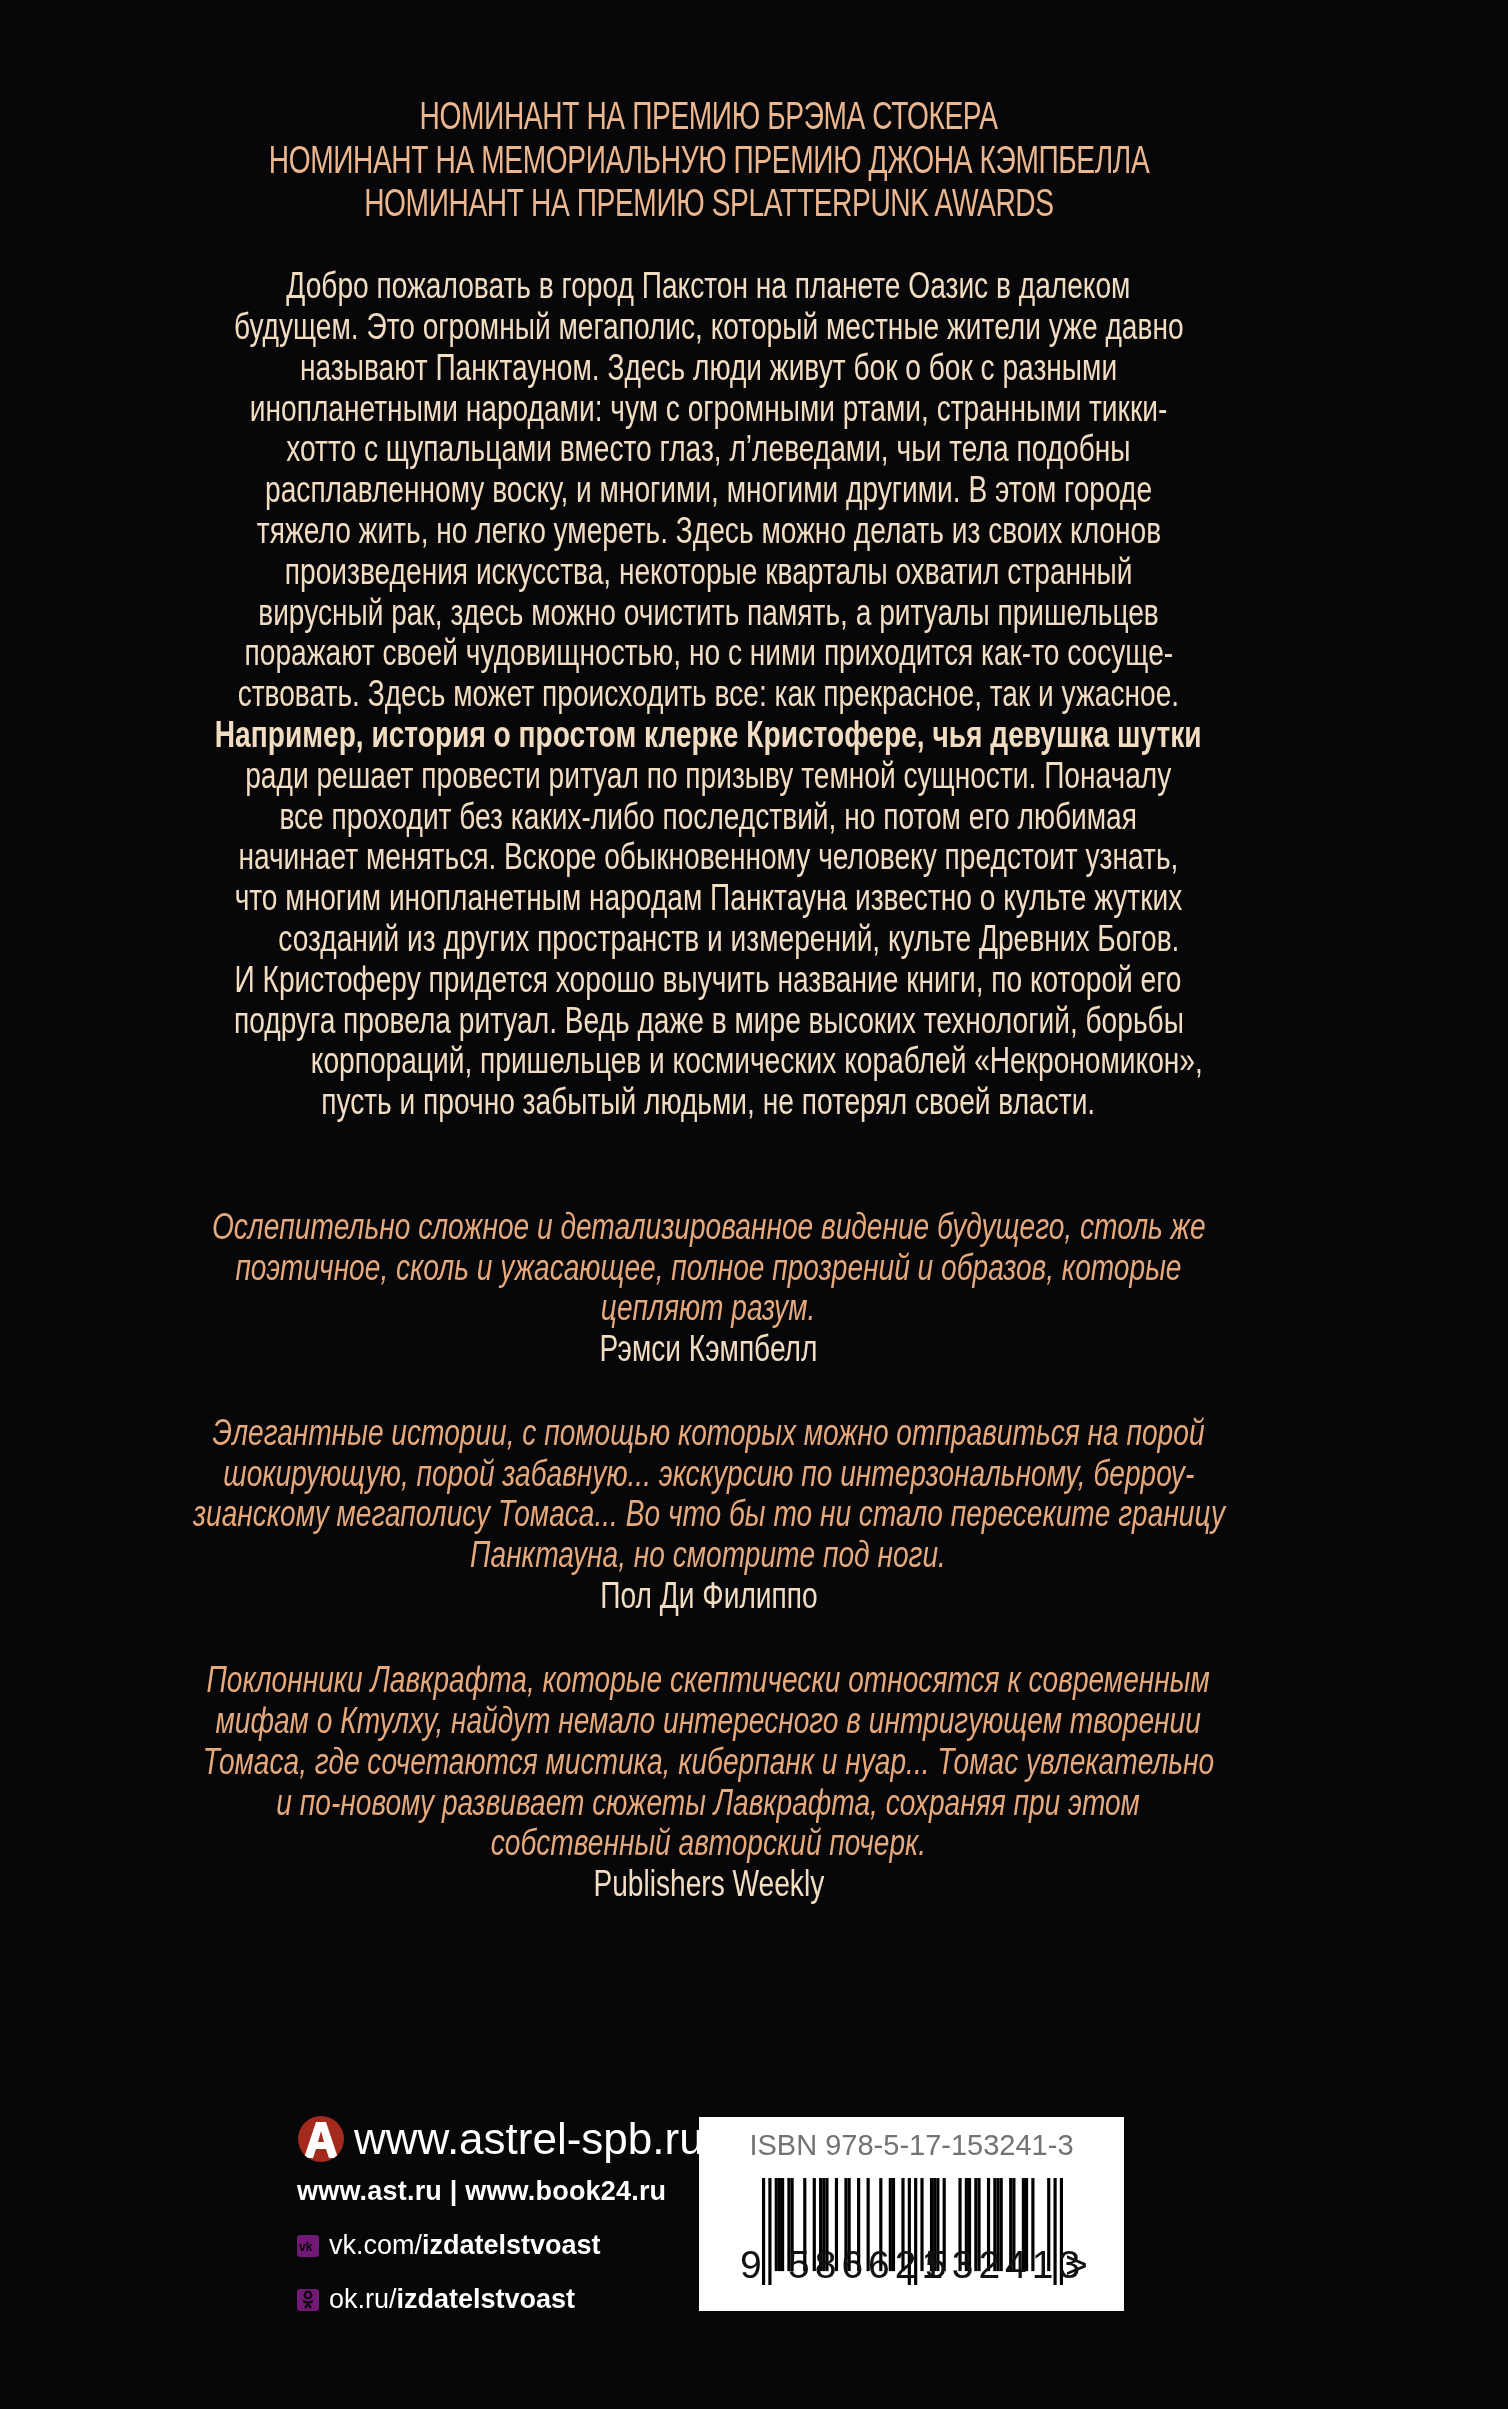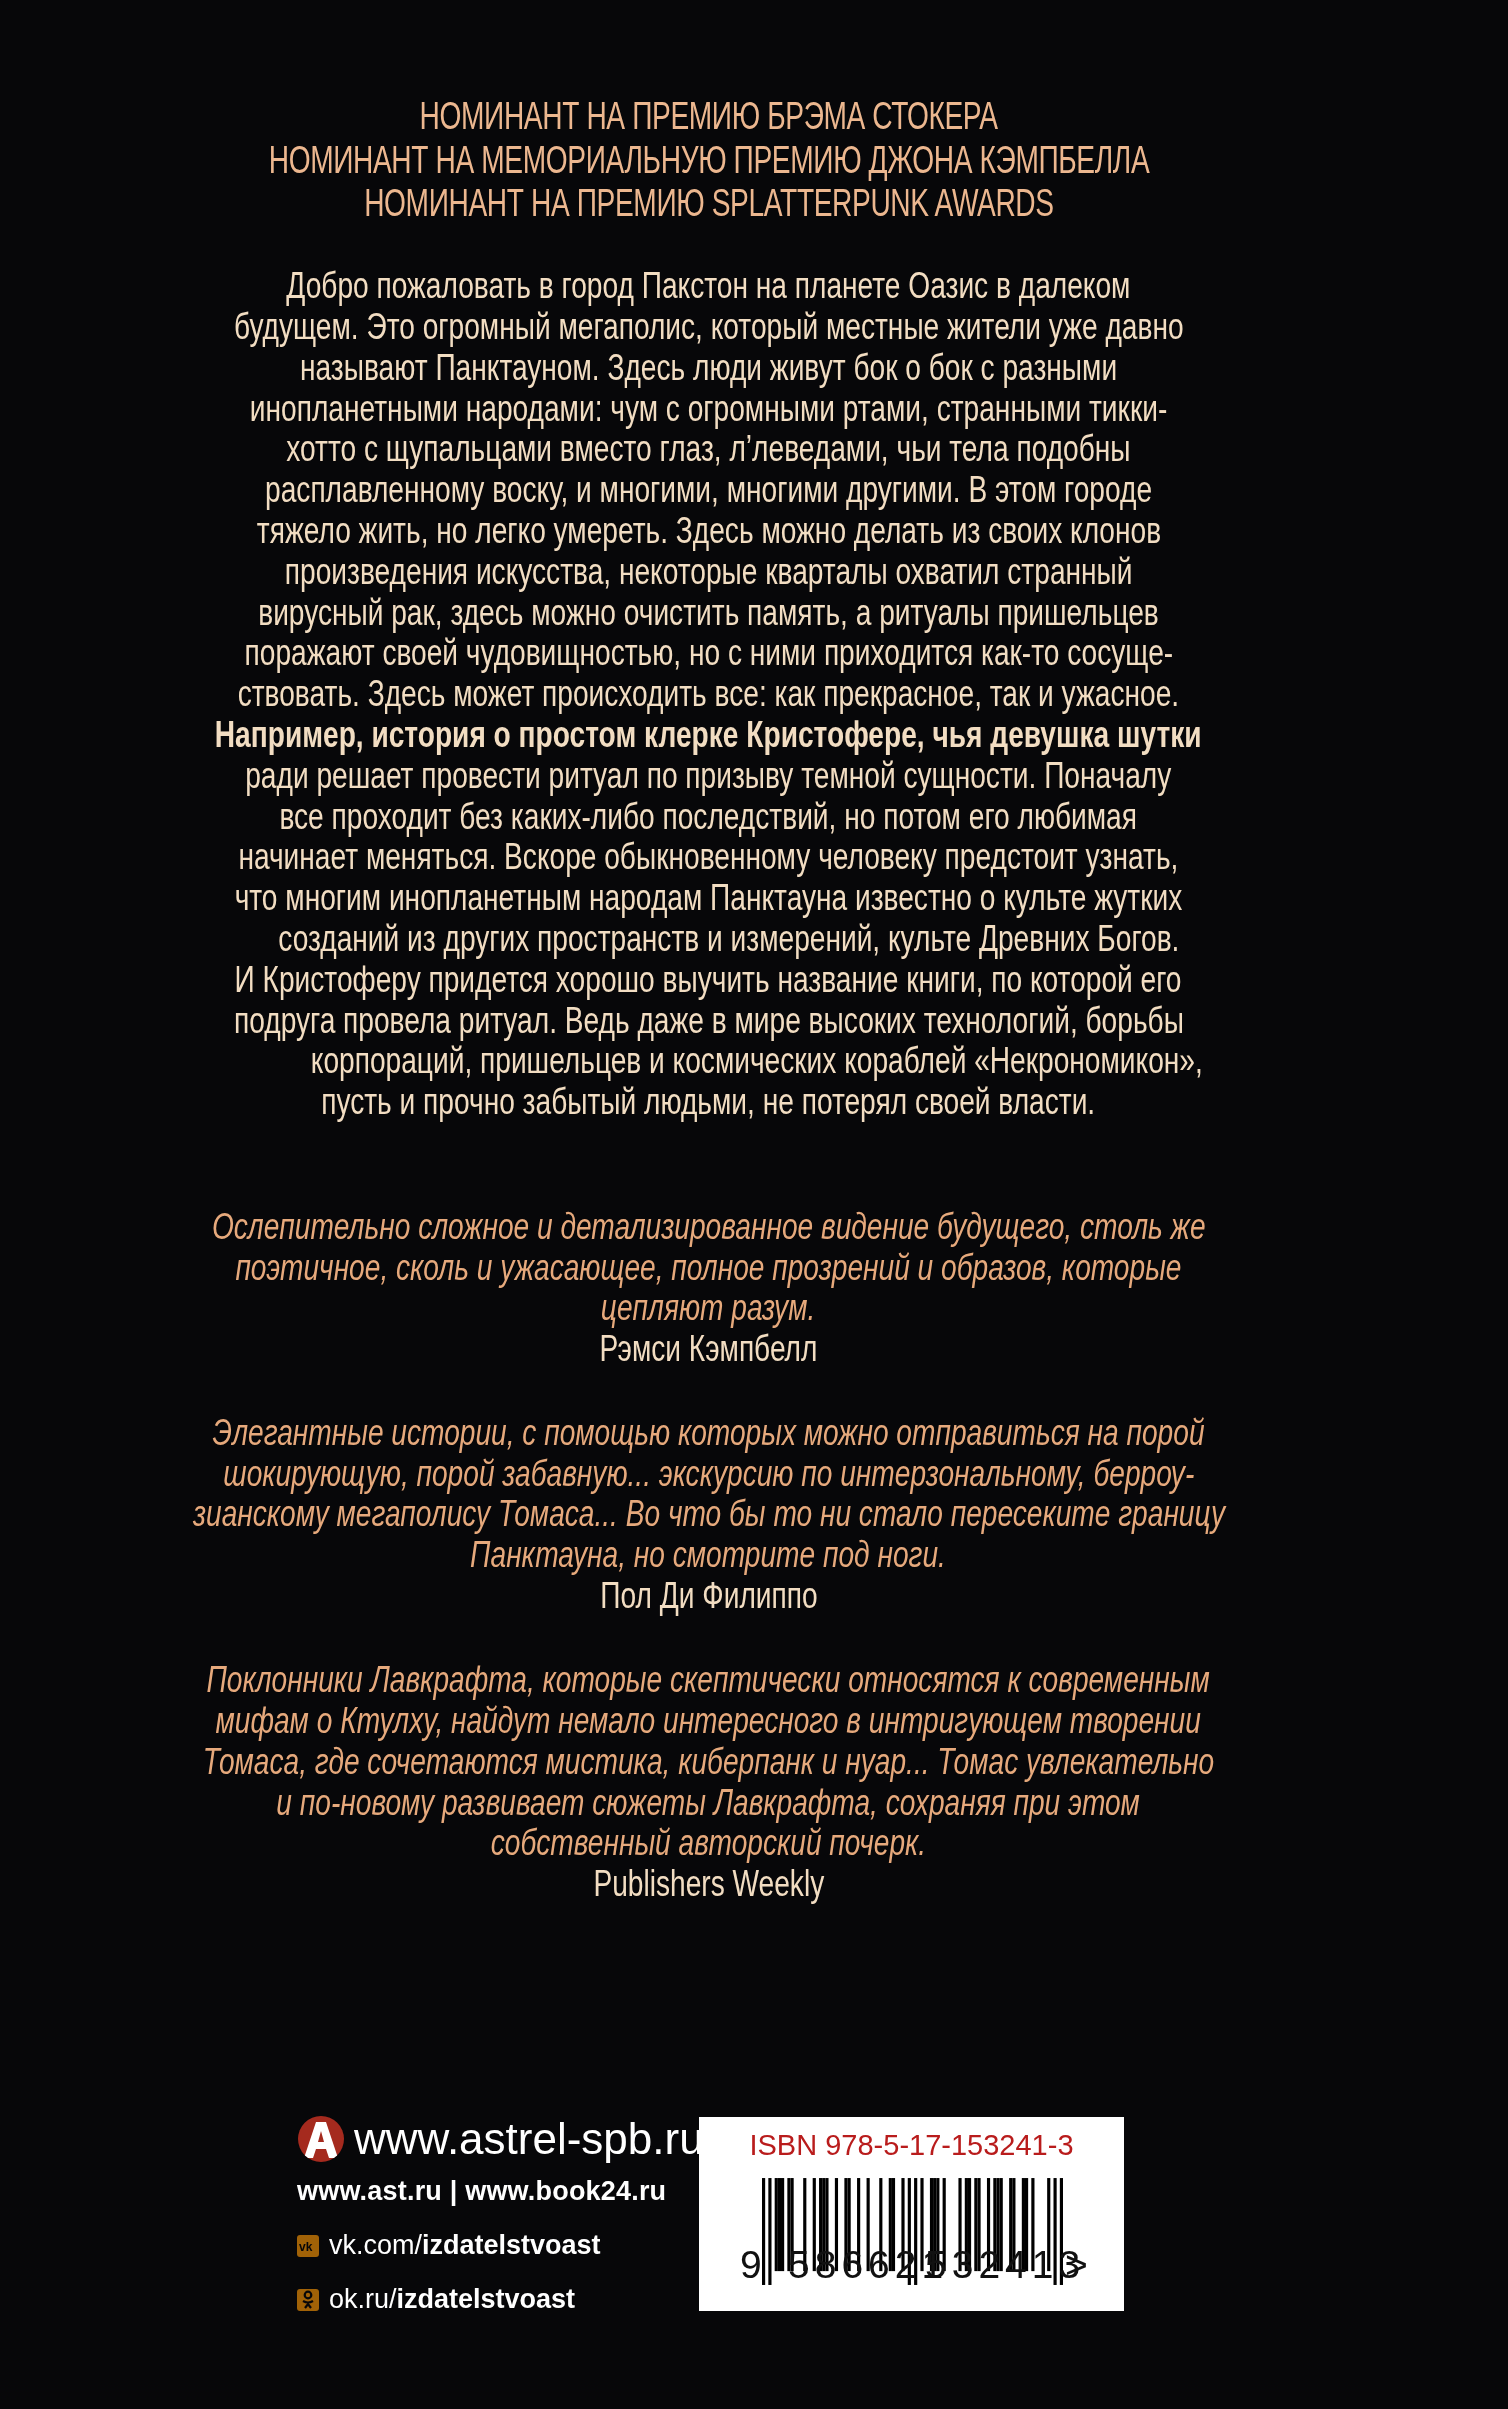--- a/index.html
+++ b/index.html
@@ -11,27 +11,27 @@
   .body-line > span { color:#f2ddc2; font-size:37px; transform:scaleX(0.76); }
   .quote-line > span { color:#e6a97c; font-size:37px; font-style:italic; transform:scaleX(0.76); }
   .author-line > span { color:#f2ddc2; font-size:37px; transform:scaleX(0.76); }
 
   .pub { position:absolute; color:#ffffff; white-space:nowrap; }
   .logo { position:absolute; left:298px; top:2116px; width:46px; height:46px; border-radius:50%;
           background:#a52a1e; overflow:hidden; }
   .url-main { left:354px; top:2114px; font-size:44px; font-weight:normal; }
   .url-sub { left:297px; top:2176px; font-size:27px; font-weight:bold; letter-spacing:0.2px; }
   .social { left:297px; font-size:27px; display:flex; align-items:center; gap:10px; }
-  .social .ico { width:22px; height:22px; background:#a16207; border-radius:3px; display:inline-flex;
+  .social .ico { width:22px; height:22px; background:#701a75; border-radius:3px; display:inline-flex;
                  align-items:center; justify-content:center; }
   .social b { font-weight:bold; }
 
   .barcode-box { position:absolute; left:699px; top:2117px; width:425px; height:194px; background:#ffffff; }
   .isbn-text { position:absolute; left:0; width:100%; top:12px; text-align:center; font-size:29px;
-               color:#b91c1c; font-family:"Liberation Sans", sans-serif; }
+               color:#737373; font-family:"Liberation Sans", sans-serif; }
   .bars { position:absolute; left:63px; top:61px; }
   .digits { position:absolute; top:126px; font-size:39px; color:#111; font-family:"Liberation Sans", sans-serif; }
 </style>
 </head>
 <body>
 
 <div class="line award" style="top:95px"><span>НОМИНАНТ НА ПРЕМИЮ БРЭМА СТОКЕРА</span></div>
 <div class="line award" style="top:139px"><span>НОМИНАНТ НА МЕМОРИАЛЬНУЮ ПРЕМИЮ ДЖОНА КЭМПБЕЛЛА</span></div>
 <div class="line award" style="top:182px"><span>НОМИНАНТ НА ПРЕМИЮ SPLATTERPUNK AWARDS</span></div>
 

